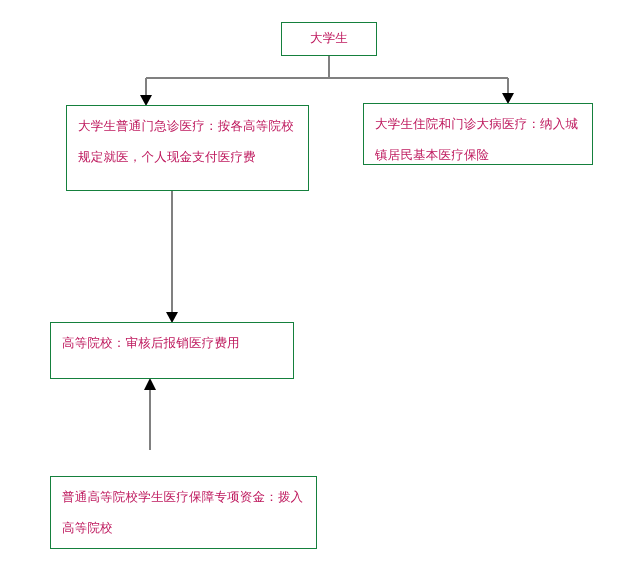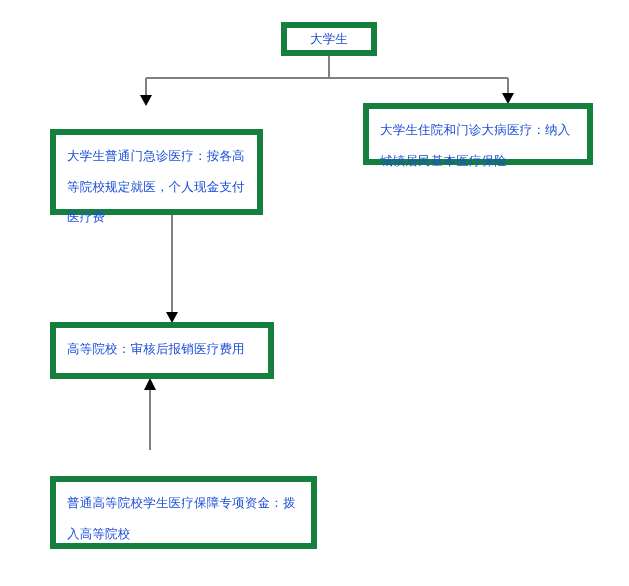--- a/index.html
+++ b/index.html
@@ -13,44 +13,45 @@
   #canvas {
     position: relative;
     width: 629px;
     height: 586px;
     background: #ffffff;
     overflow: hidden;
   }
   .node {
     position: absolute;
     box-sizing: border-box;
-    border: 6px solid #15803d;
+    border: 1px solid #15803d;
     background: #ffffff;
-    color: #1d4ed8;
+    color: #be185d;
     font-size: 12.5px;
     line-height: 2.45;
     text-align: left;
     padding: 6px 10px 6px 11px;
     letter-spacing: 0.2px;
     white-space: normal;
     word-break: break-all;
+    font-family: Liberation Mono, monospace;
   }
   .node.center {
     text-align: center;
     line-height: 1.0;
     padding: 0;
     display: flex;
     align-items: center;
     justify-content: center;
   }
   
   #node-root      { left: 281px; top: 22px;  width: 96px;  height: 34px; }
-  #node-outpatient{ left: 50px;  top: 105px; width: 213px; height: 86px; margin-top: 24px; }
+  #node-outpatient{ left: 66px;  top: 105px; width: 243px; height: 86px; }
   #node-inpatient { left: 363px; top: 103px; width: 230px; height: 62px; }
-  #node-college   { left: 50px;  top: 322px; width: 224px; height: 57px; }
+  #node-college   { left: 50px;  top: 322px; width: 244px; height: 57px; }
   #node-fund      { left: 50px;  top: 476px; width: 267px; height: 73px; }
 
   svg.edges {
     position: absolute;
     left: 0;
     top: 0;
     width: 629px;
     height: 586px;
     pointer-events: none;
   }

